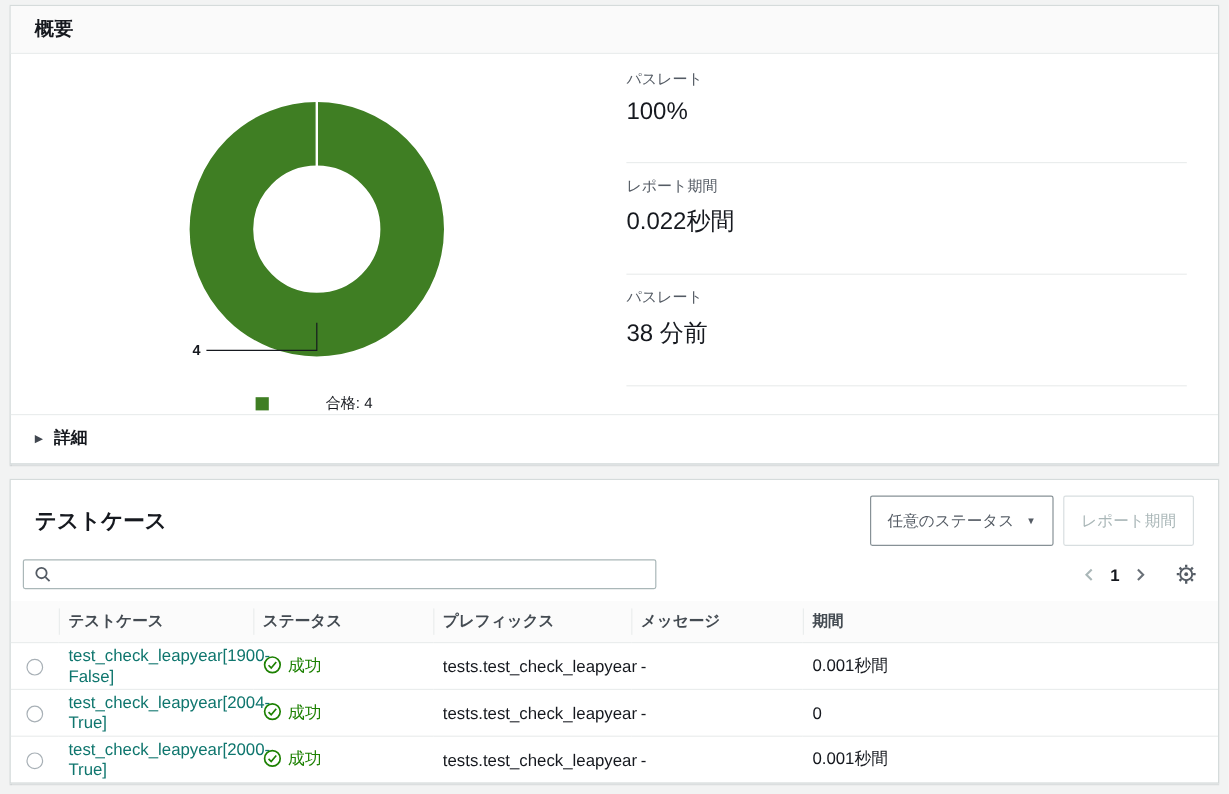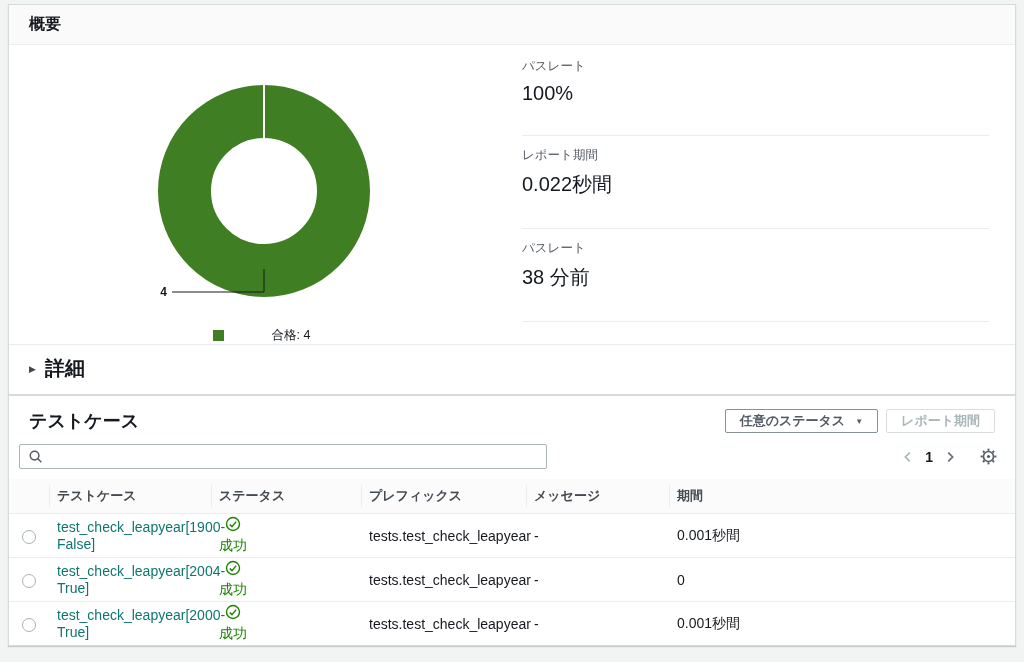--- a/index.html
+++ b/index.html
@@ -10,21 +10,21 @@
     color:#16191f;
     padding:4px 8px;
   }
   .card {
     background:#fff;
     border:1px solid #d5dbdb;
     box-shadow:0 1px 1px 0 rgba(0,28,36,.18);
     border-radius:0;
   }
   
-  .card-overview { margin-bottom:0; }
+  .card-overview { margin-bottom:12px; }
   .card-header {
     background:#fafafa;
     border-bottom:1px solid #eaeded;
     padding:9px 20px;
   }
   .card-header h2 { font-size:16px; font-weight:bold; color:#16191f; }
   .overview-body { display:flex; }
   .chart-col { width:505px; flex:none; }
   .legend-row { display:flex; justify-content:center; align-items:center; margin-top:2px;gap:42px; }
   .legend-swatch { width:11px; height:11px; background:#3F7E23; display:inline-block; margin-right:6px; }
@@ -34,28 +34,28 @@
   .stat:first-child { padding-top:0; }
   .stat-label { font-size:12.5px; color:#545b64; margin-bottom:7px; }
   .stat-value { font-size:20px; color:#16191f; }
   .expander {
     border-top:1px solid #eaeded;
     padding:10px 20px 12px;
     display:flex; align-items:center;
     cursor:pointer;
   }
   .expander .tri { font-size:9px; color:#414750; margin-right:9px; }
-  .expander .exp-label { font-size:20px; font-weight:bold; color:#16191f; }
+  .expander .exp-label { font-size:14px; font-weight:bold; color:#16191f; }
   
   .tests-header { display:flex; justify-content:space-between; align-items:center; padding:13px 20px 9px; }
   .tests-header h2 { font-size:18px; font-weight:bold; }
   .actions { display:flex; align-items:center; gap:8px; }
   .btn {
-    height:24px; display:inline-flex; align-items:center;
-    font-size:13px; font-weight:bold; background:#fff;
+    height:42px; display:inline-flex; align-items:center;
+    font-size:13px; font-weight:normal; background:#fff;
     border-radius:2px; padding:0 14px; cursor:pointer;
   }
   .btn-dropdown { border:1px solid #879196; color:#545b64; }
   .btn-dropdown .caret { font-size:8px; margin-left:10px; color:#545b64; }
   .btn-disabled { border:1px solid #d8dee0; color:#aab7b8; cursor:default; }
   .toolbar-row { display:flex; justify-content:space-between; align-items:center; padding:2px 16px 10px 10px; }
   .searchbox {
     width:528px; height:25px; border:1px solid #aab7b8; border-radius:2px;
     display:flex; align-items:center; padding:0 8px; background:#fff;
   }
@@ -75,21 +75,21 @@
   thead th:not(:first-child)::before {
     content:""; position:absolute; left:0; top:6px; bottom:6px; width:1px; background:#eaeded;
   }
   tbody td { border-top:1px solid #eaeded; padding:2px 8px; font-size:14px; vertical-align:middle; height:36px; }
   td.col-select, th.col-select { text-align:center; }
   .radio {
     display:inline-block; width:14px; height:14px; border:1px solid #a8b0b6;
     border-radius:50%; background:#fff; cursor:pointer; vertical-align:middle;
   }
   a.tc-link { color:#0f766e; text-decoration:none; font-size:14px; line-height:17px; display:inline-block; cursor:pointer; }
-  .status-wrap { display:inline-flex; align-items:center; gap:5px; color:#1d8102; font-size:14px;flex-direction:column; }
+  .status-wrap { display:inline-flex; gap:5px; color:#1d8102; font-size:14px; }
   .plain { color:#16191f; }
 </style>
 </head>
 <body>
 
 <section class="card card-overview">
   <div class="card-header">
     <h2>概要</h2>
   </div>
 

